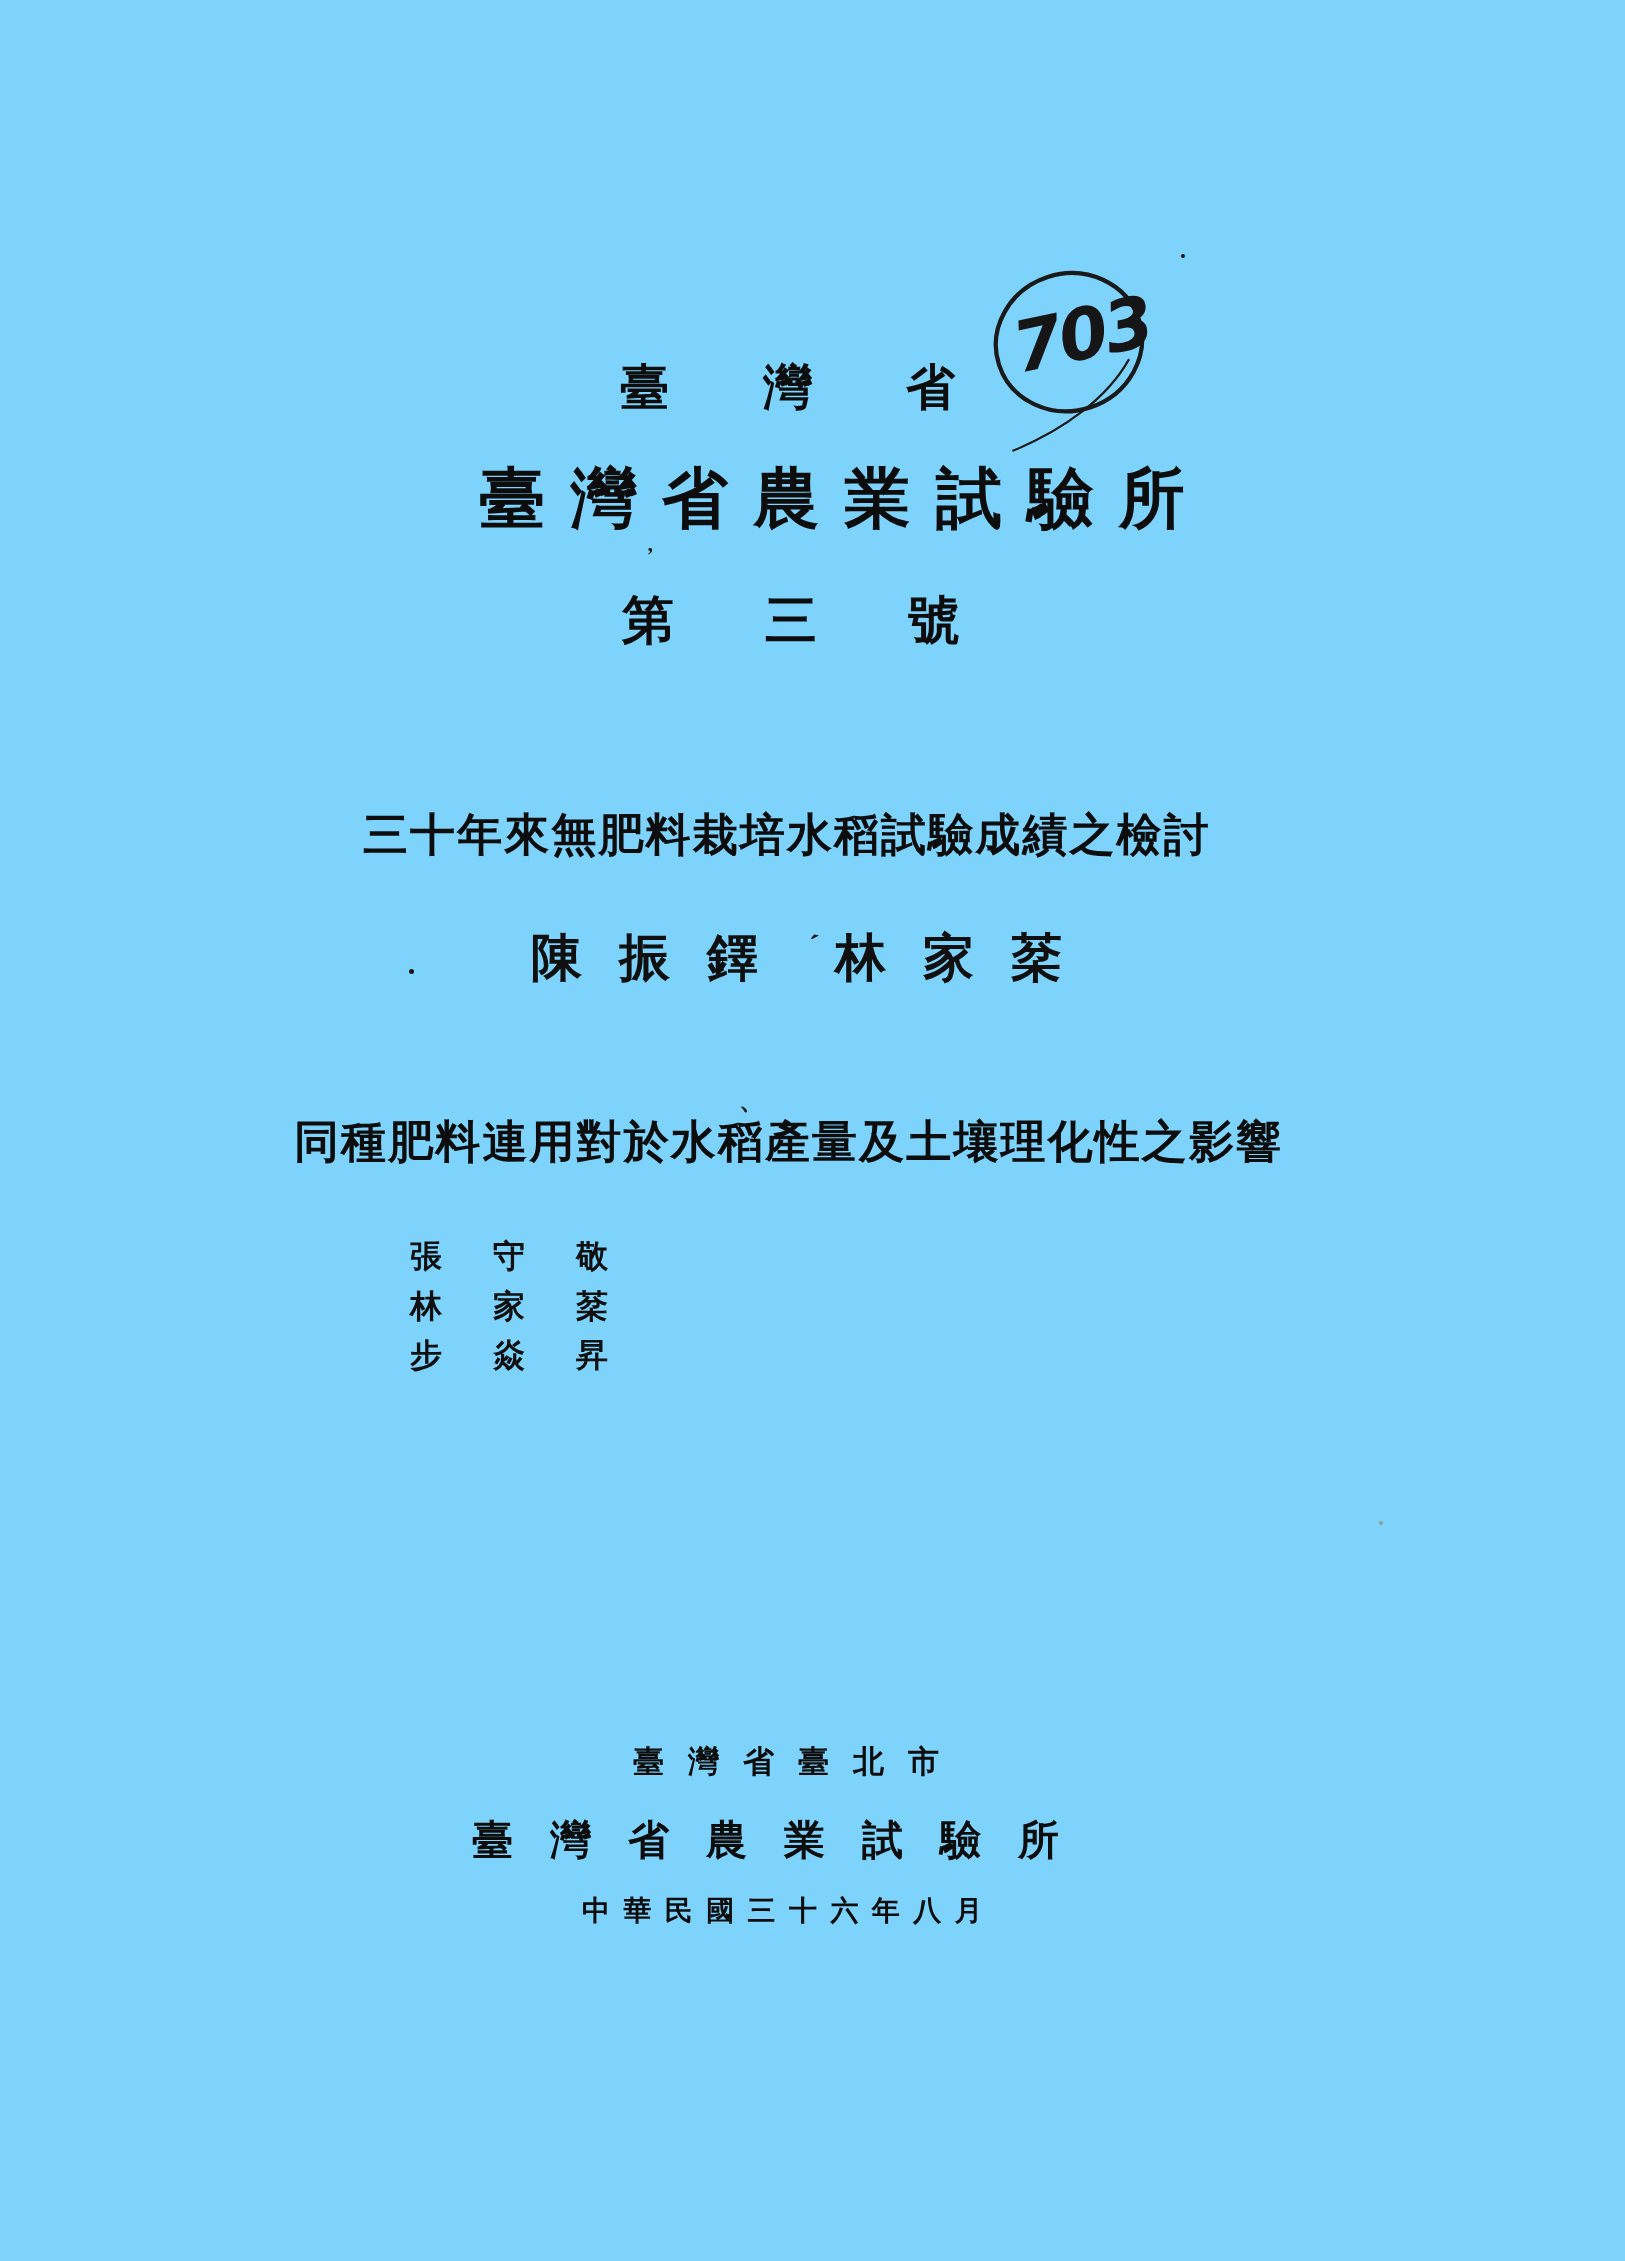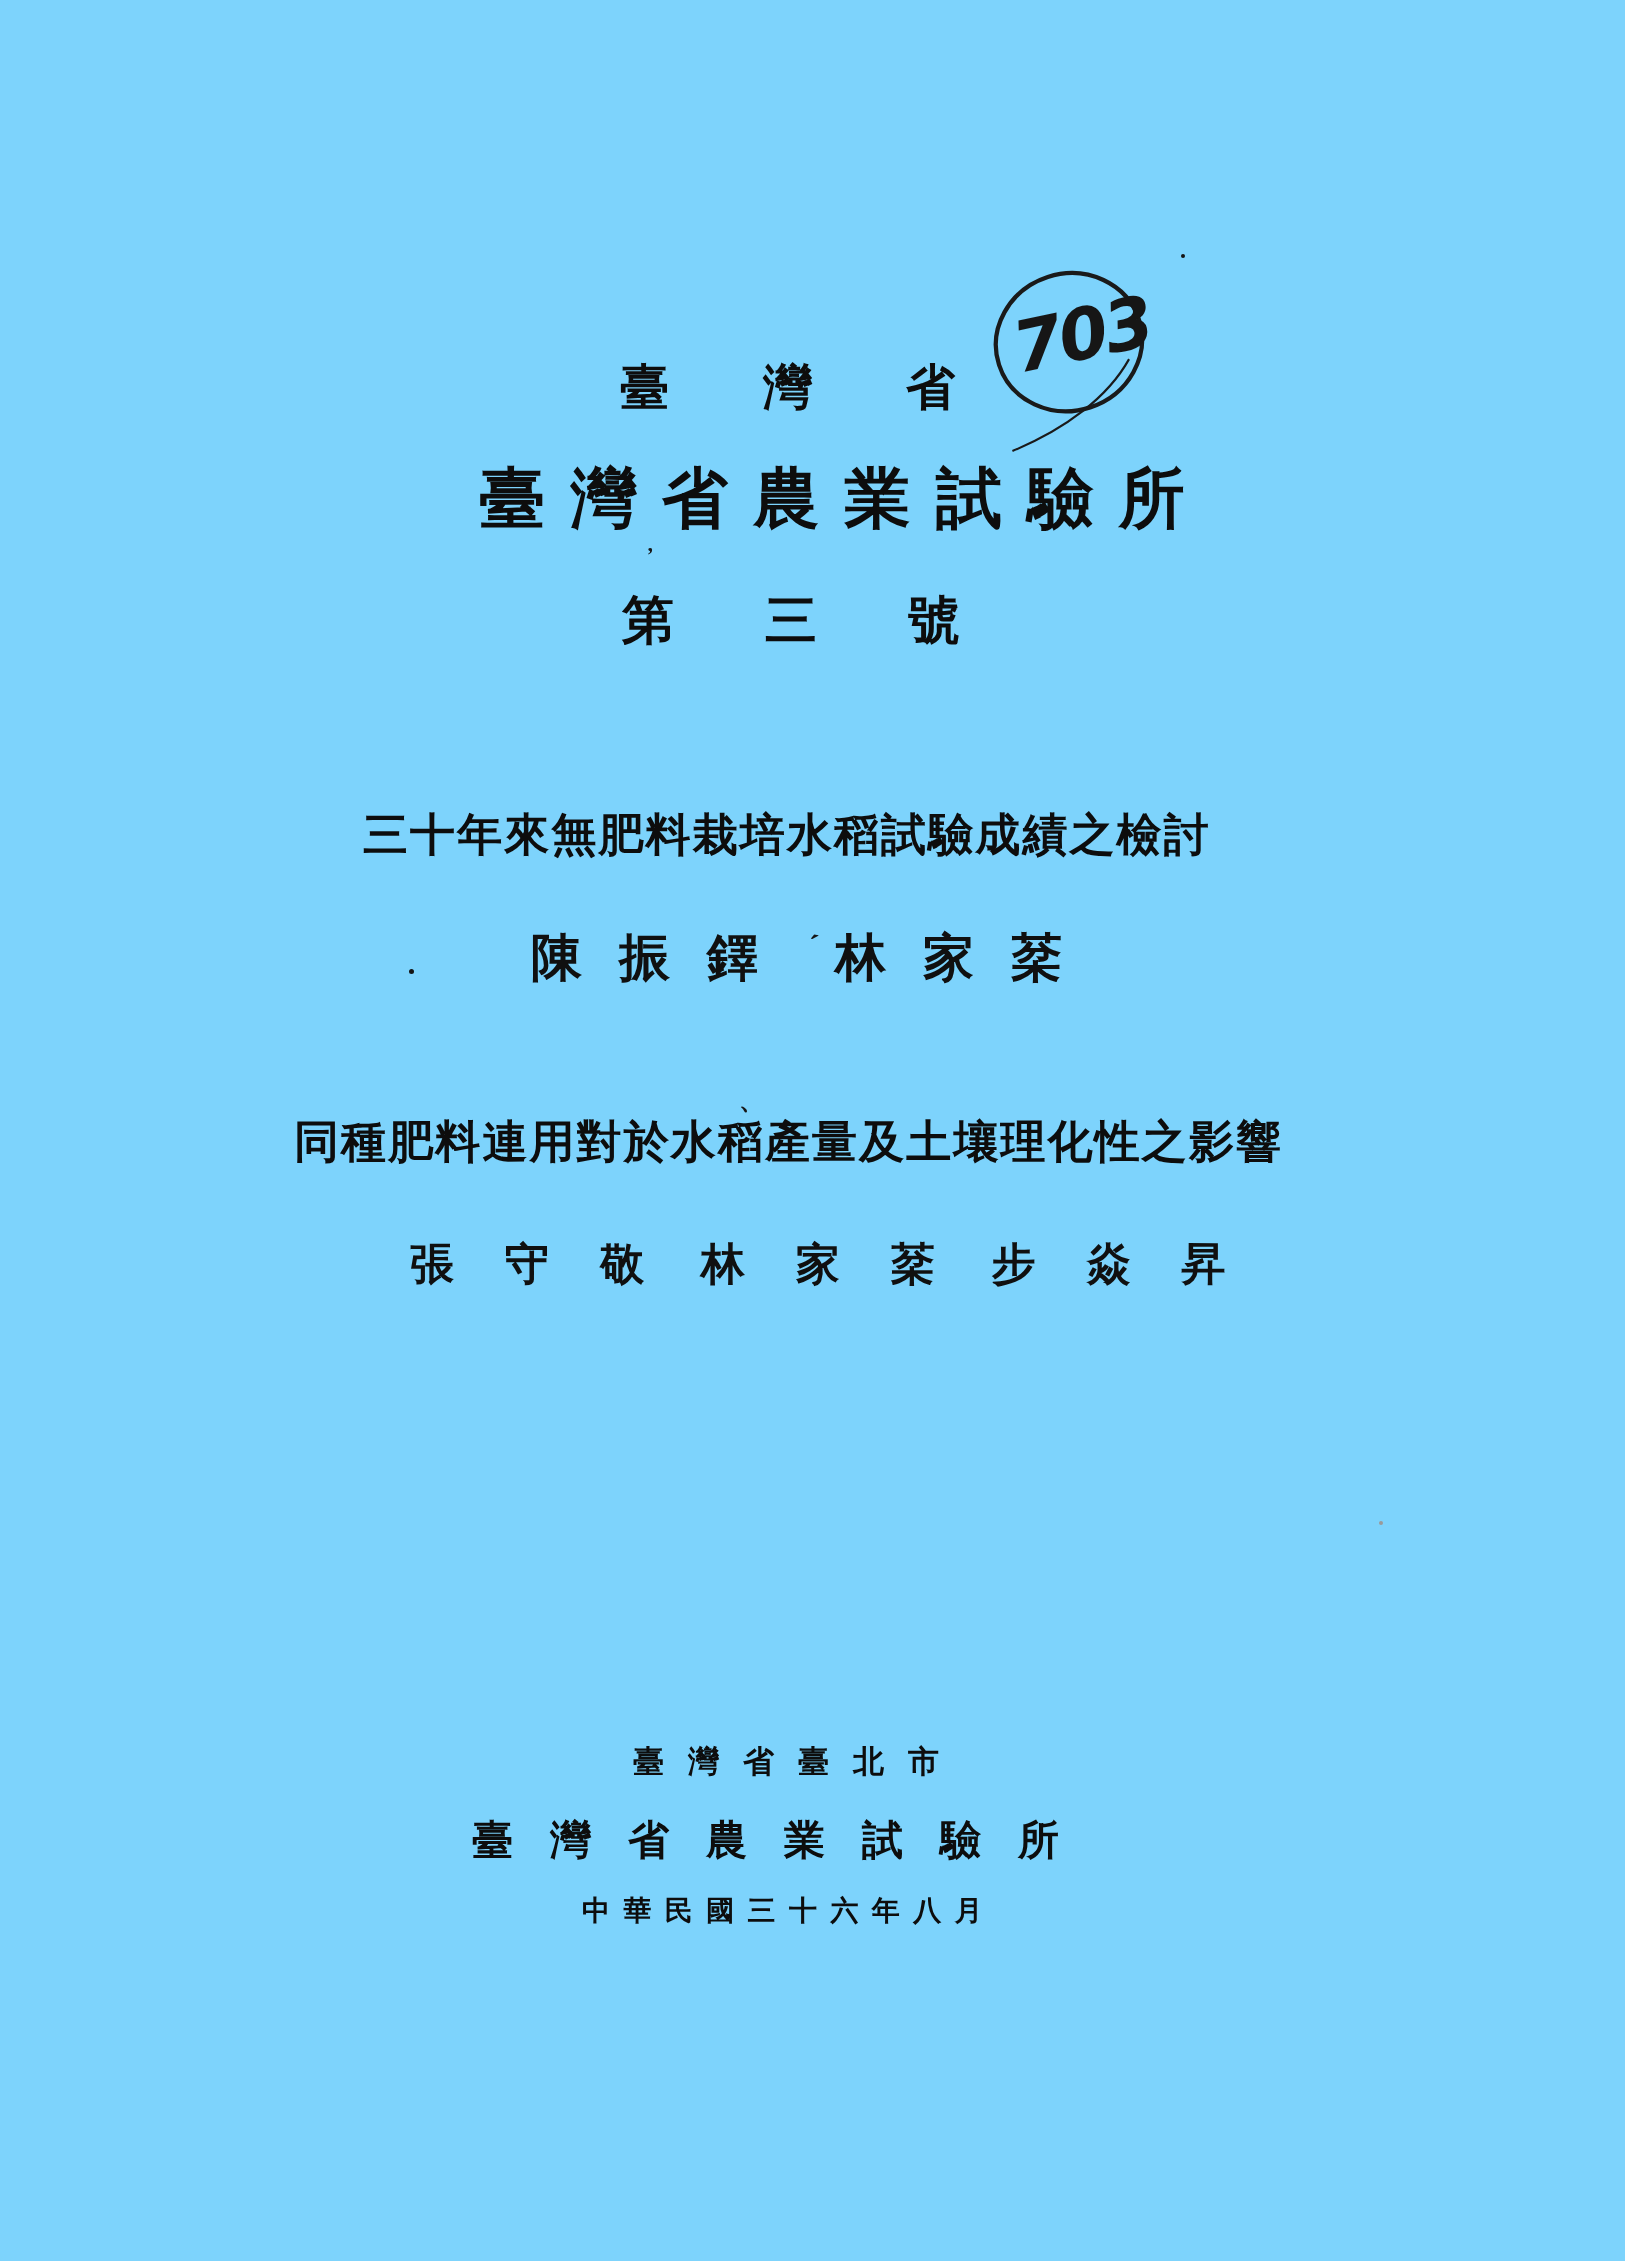--- a/index.html
+++ b/index.html
@@ -33,21 +33,21 @@
     position: absolute;
     display: flex;
     flex-direction: row;
     align-items: flex-start;
     font-weight: bold;
     color: #101010;
   }
   .authors .name { white-space: nowrap; }
   .art1-authors  { left: 531px;  top: 924px; font-size: 51px; gap: 40px; text-align: right; }
   .art1-authors .name { letter-spacing: 37px; }
-  .art2-authors  { left: 410px;  top: 1235px; font-size: 44px; gap: 5.7px; }
+  .art2-authors  { left: 410px;  top: 1235px; font-size: 32px; gap: 5.7px; flex-direction: column; }
   .art2-authors .name { letter-spacing: 51px; }
   .imprint-city      { left: 633px; top: 1744px; font-size: 31px; letter-spacing: 24px; }
   .imprint-publisher { left: 472px; top: 1817px; font-size: 41px; letter-spacing: 37px; }
   .imprint-date      { left: 582px; top: 1895px; font-size: 28px; letter-spacing: 13.4px; }
 
   .stamp {
     position: absolute;
     left: 984px;
     top: 263px;
     width: 177px;

